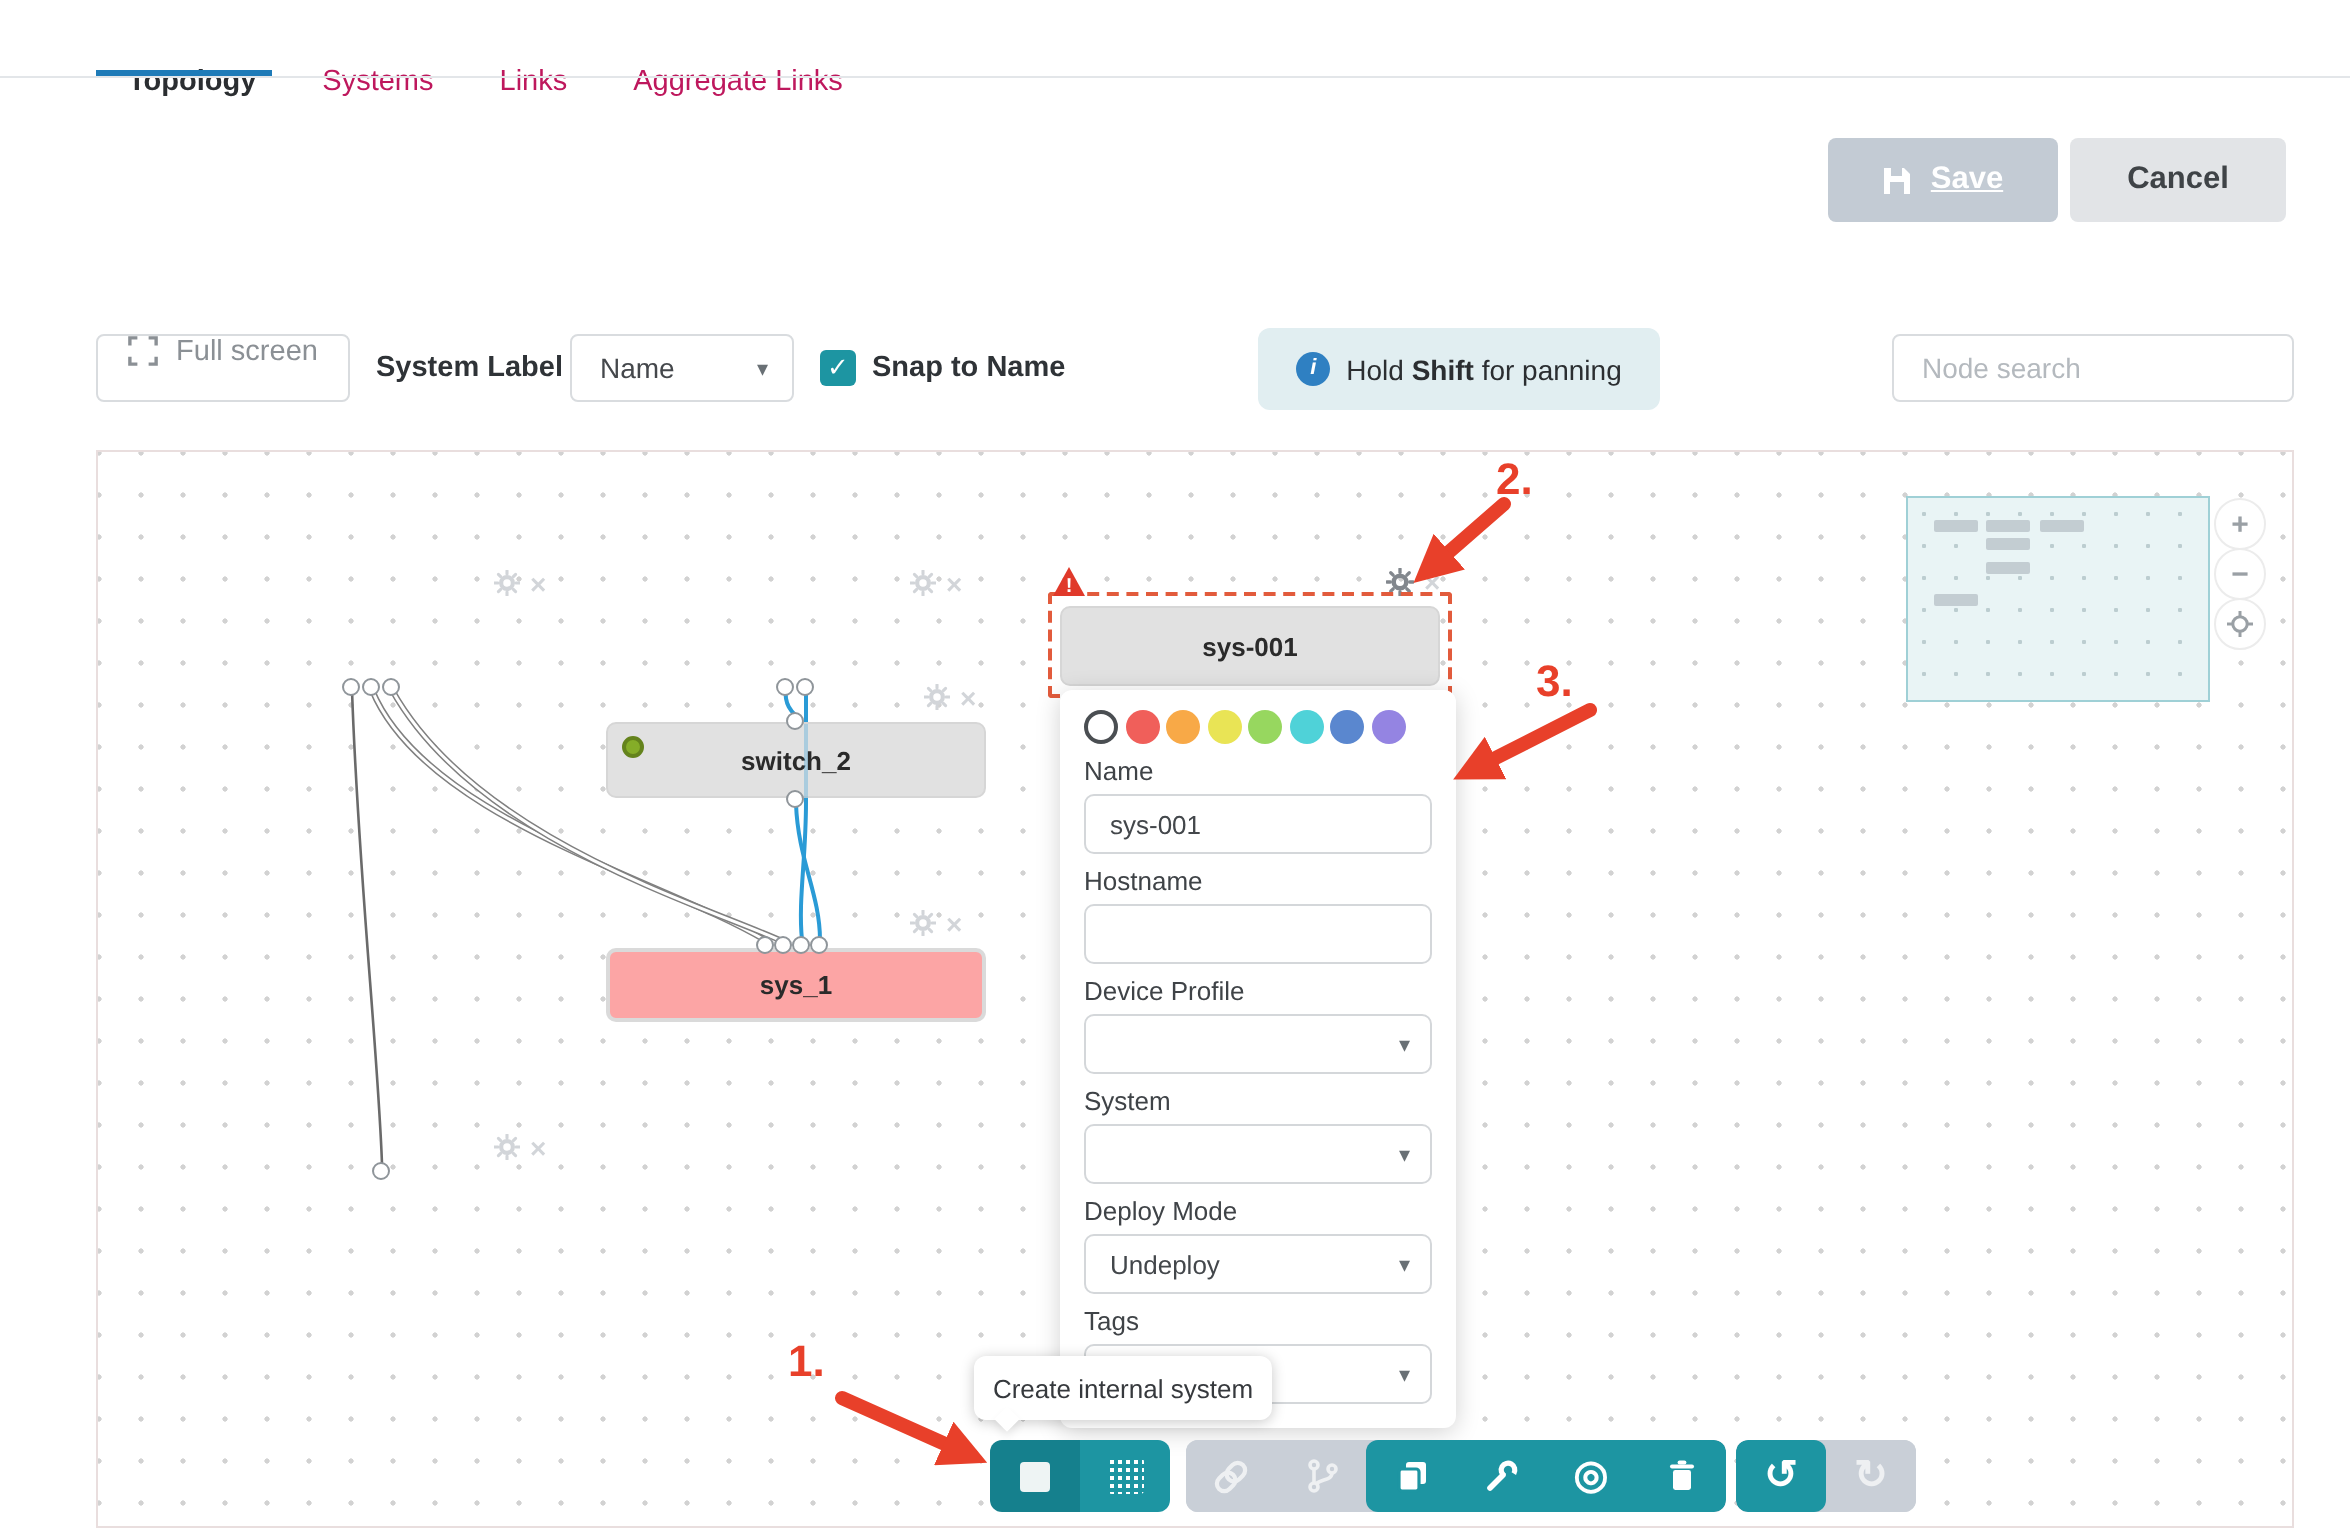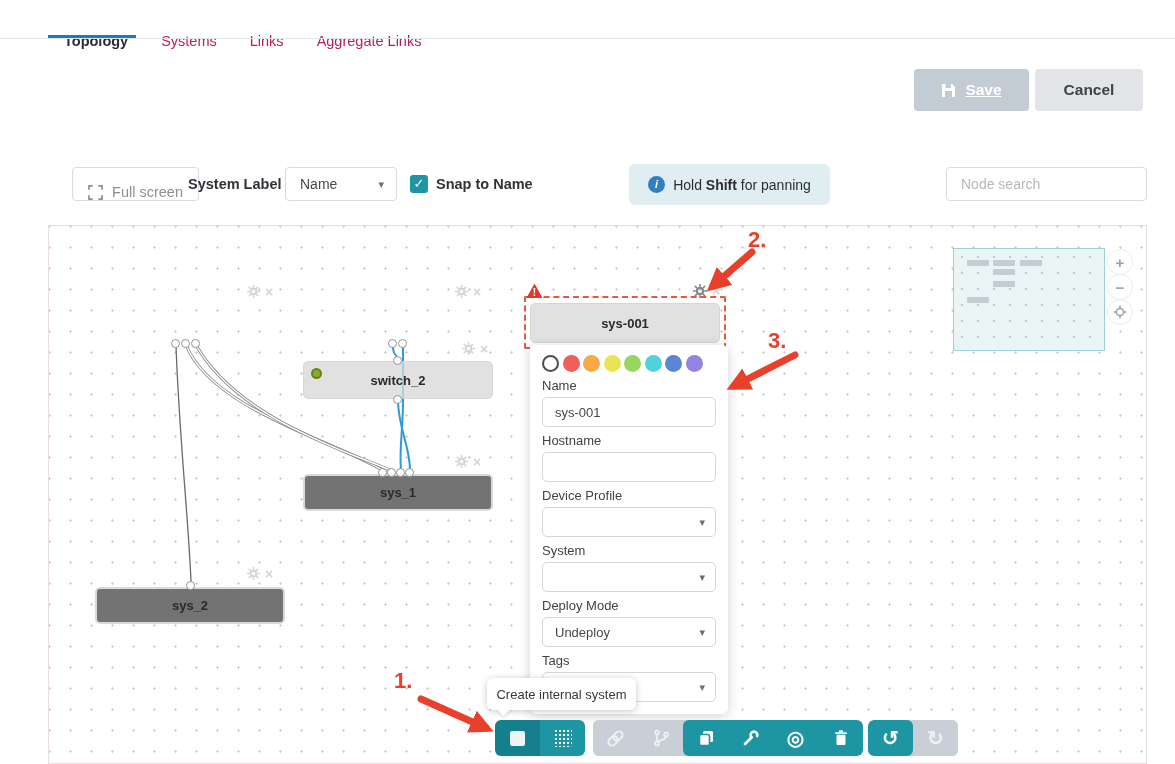--- a/index.html
+++ b/index.html
@@ -18,21 +18,21 @@
   
   .btn-save { left:914px; top:69px; width:115px; height:42px; background:#c3cbd4;
     border:none; border-radius:4px; color:#fff; font-weight:bold; font-size:15.5px;
     display:flex; align-items:center; justify-content:center; gap:9px;text-decoration:underline; }
   .btn-cancel { left:1035px; top:69px; width:108px; height:42px; background:#e2e4e7;
     border:none; border-radius:4px; color:#3f4347; font-weight:bold; font-size:15.5px; }
 
   
   .btn-fullscreen { left:48px; top:167px; width:127px; height:34px; background:#fff;
     border:1px solid #d9dcdf; border-radius:4px; color:#8b9095; font-size:14.5px;
-    display:flex; align-items:flex-end; justify-content:center; gap:9px;margin-left:24px; }
+    display:flex; align-items:flex-start; justify-content:center; gap:9px; }
   .lbl-syslabel { left:188px; top:167px; height:34px; line-height:34px;
     font-weight:bold; font-size:14.5px; color:#2f3337; }
   .dd-name { left:285px; top:167px; width:112px; height:34px; background:#fff;
     border:1px solid #d9dcdf; border-radius:4px; font-size:14px; color:#45484c;
     display:flex; align-items:center; padding:0 12px 0 14px; justify-content:space-between; }
   .caret { font-size:11px; color:#697075; }
   .chk { left:410px; top:175px; width:18px; height:18px; background:#1d95a2;
     border-radius:3px; color:#fff; font-size:13px; line-height:18px; text-align:center; }
   .chk-label { left:436px; top:167px; height:34px; line-height:34px;
     font-weight:bold; font-size:14.5px; color:#2f3337; }
@@ -52,21 +52,21 @@
   
   .canvas { left:48px; top:225px; width:1099px; height:539px;
     border:1px solid #e9dede; background:#fff;
     background-image:radial-gradient(circle,#d2d2d2 1.2px,transparent 1.4px);
     background-size:21px 21px; background-position:11px 11px; }
   svg.links { left:48px; top:225px; z-index:1; pointer-events:none; }
   .node { position:absolute; z-index:2; display:flex; align-items:center;
     justify-content:center; font-weight:bold; font-size:13px; color:#2a2a2a;
     border-radius:5px; }
   .node.filled { background:#e1e1e1; border:1px solid #d6d6d6; }
-  .node.outline { background:#737373; border:2px solid #dadada; }
+  .node.outline { background:#fca5a5; border:2px solid #dadada; }
   .gdot { position:absolute; left:7px; top:6px; width:11px; height:11px;
     border-radius:50%; background:#85ad28; border:2px solid #64831c; }
   .gearx { position:absolute; z-index:2; display:flex; gap:5px; align-items:center;
     color:#d2d5d9; }
   .gearx .x { font-size:14px; font-weight:bold; line-height:12px; }
   .gearx.dark svg { color:#82878d; }
   .gearx svg { color:#d2d5d9; }
   .gearx.dark .x { color:#d2d5d9; }
   .port { position:absolute; z-index:3; width:9px; height:9px; border-radius:50%;
     background:#fff; border:1.5px solid #8f959a; }
@@ -298,23 +298,20 @@
     <text x="8.5" y="13" text-anchor="middle" font-size="10" font-weight="bold" fill="#fff">!</text>
   </svg>
 
   <div class="node filled" style="left:303px;top:361px;width:190px;height:38px;">
     <span class="gdot"></span>
     <span>switch_2</span>
   </div>
   <div class="abs overlink"></div>
   <div class="node outline" style="left:303px;top:474px;width:190px;height:37px;">
     <span>sys_1</span>
-  </div>
-  <div class="node outline" style="left:95px;top:587px;width:190px;height:37px;">
-    <span>sys_2</span>
   </div>
   <div class="node filled" style="left:530px;top:303px;width:190px;height:40px;z-index:3;">
     <span>sys-001</span>
   </div>
 
   <div class="abs port" style="left:171px;top:339px;"></div>
   <div class="abs port" style="left:181px;top:339px;"></div>
   <div class="abs port" style="left:191px;top:339px;"></div>
   <div class="abs port" style="left:388px;top:339px;"></div>
   <div class="abs port" style="left:398px;top:339px;"></div>

